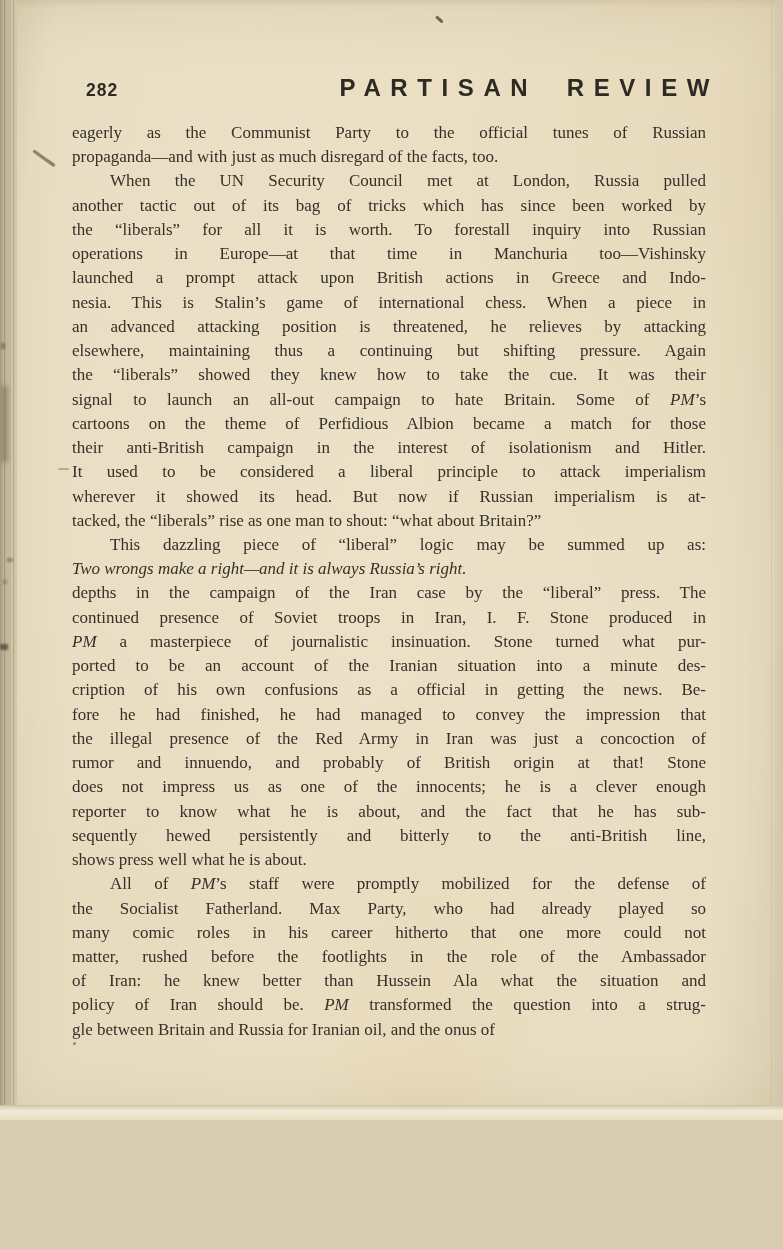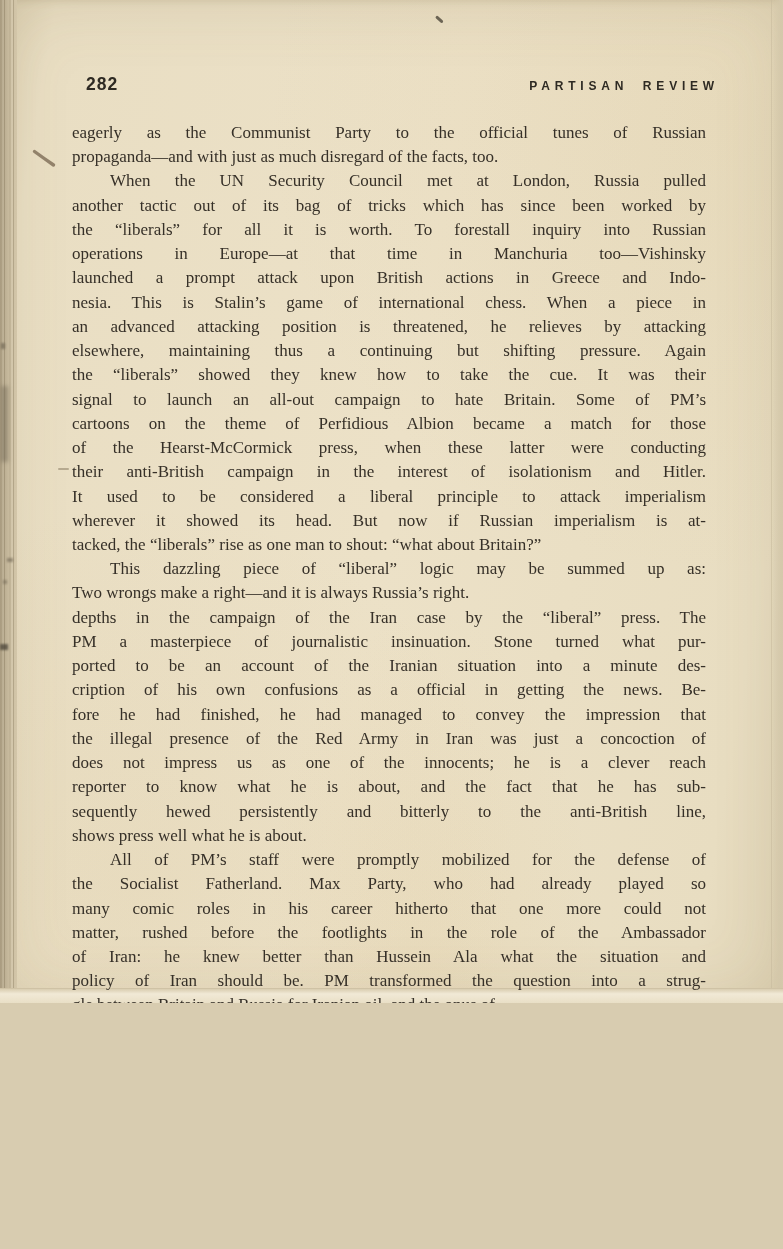--- a/index.html
+++ b/index.html
@@ -1,17 +1,17 @@
 <!DOCTYPE html>
 <html><head>
 <meta charset="utf-8">
 <style>
   html,body{margin:0;padding:0;background:#d8ccb0;}
   .paper{
-    position:relative;width:783px;height:1003px;overflow:hidden;
+    position:relative;width:783px;height:1120px;overflow:hidden;
     background-color:#ebe0c5;
     background-image:
       radial-gradient(circle at 92% 12%, rgba(205,175,115,.10), transparent 40%),
       radial-gradient(circle at 18% 88%, rgba(195,165,105,.08), transparent 35%),
       radial-gradient(ellipse at 55% 100%, rgba(215,185,125,.12), transparent 28%),
       linear-gradient(100deg,#ddd1b3 0%,#e9dec3 6%,#ece1c7 50%,#e8ddc1 90%,#e0d4b6 100%);
     box-shadow: inset 0 0 70px rgba(120,100,60,.16), inset 0 0 8px rgba(120,100,60,.22);
     font-family:"Liberation Serif","DejaVu Serif",serif;
     color:#363028;
   }
@@ -35,32 +35,32 @@
     border-top:1px solid #cfc2a5;
   }
   
   .header{
     position:absolute;left:86px;right:64px;top:74px;
     display:flex;justify-content:space-between;align-items:baseline;
     font-family:"Liberation Sans","DejaVu Sans",sans-serif;
     color:#2e2a23;
   }
   .folio{font-weight:700;font-size:17.5px;letter-spacing:.06em;}
-  .journal{font-weight:700;font-size:12px;letter-spacing:.40em;word-spacing:.55em;text-align:right;}
+  .journal{font-weight:700;font-size:24px;letter-spacing:.40em;word-spacing:.55em;text-align:right;}
   
   .textblock{position:absolute;left:72px;top:121px;width:634px;}
   .line{
     height:24.24px;line-height:24.24px;font-size:17px;
     text-align:justify;text-align-last:justify;
     white-space:nowrap; 
   }
   .line{white-space:normal;}
   .line.last{text-align-last:left;}
   .line.indent{text-indent:38px;}
-  .it{margin-top:10px;}
+  .it{font-style:italic;margin-top:10px;}
   
   .pen-mark{position:absolute;left:32px;top:149px;}
   .speck-top{
     position:absolute;left:435px;top:18px;width:9px;height:2.5px;border-radius:2px;
     background:#564f42;transform:rotate(42deg);opacity:.85;
   }
   .smudge{position:absolute;background:#6f6553;}
   .sm1{left:1px;top:343px;width:4px;height:6px;filter:blur(1px);opacity:.7;}
   .sm2{left:1px;top:386px;width:7px;height:76px;filter:blur(2px);opacity:.5;}
   .sm3{left:7px;top:558px;width:6px;height:4px;filter:blur(1px);opacity:.6;}
@@ -109,34 +109,35 @@
       <div class="line"><span>another tactic out of its bag of tricks which has since been worked by</span></div>
       <div class="line"><span>the “liberals” for all it is worth. To forestall inquiry into Russian</span></div>
       <div class="line"><span>operations in Europe—at that time in Manchuria too—Vishinsky</span></div>
       <div class="line"><span>launched a prompt attack upon British actions in Greece and Indo-</span></div>
       <div class="line"><span>nesia. This is Stalin’s game of international chess. When a piece in</span></div>
       <div class="line"><span>an advanced attacking position is threatened, he relieves by attacking</span></div>
       <div class="line"><span>elsewhere, maintaining thus a continuing but shifting pressure. Again</span></div>
       <div class="line"><span>the “liberals” showed they knew how to take the cue. It was their</span></div>
       <div class="line"><span>signal to launch an all-out campaign to hate Britain. Some of </span><span class="it">PM</span><span>’s</span></div>
       <div class="line"><span>cartoons on the theme of Perfidious Albion became a match for those</span></div>
-      <div class="line"><span>of the Hearst-McCormick press, when these latter were conducting</span></div>
       <div class="line"><span>their anti-British campaign in the interest of isolationism and Hitler.</span></div>
       <div class="line"><span>It used to be considered a liberal principle to attack imperialism</span></div>
       <div class="line"><span>wherever it showed its head. But now if Russian imperialism is at-</span></div>
       <div class="line last"><span>tacked, the “liberals” rise as one man to shout: “what about Britain?”</span></div>
       <div class="line indent"><span>This dazzling piece of “liberal” logic may be summed up as:</span></div>
       <div class="line last"><span class="it">Two wrongs make a right—and it is always Russia’s right.</span></div>
       <div class="line"><span>depths in the campaign of the Iran case by the “liberal” press. The</span></div>
+      <div class="line"><span>continued presence of Soviet troops in Iran, I. F. Stone produced in</span></div>
       <div class="line"><span class="it">PM</span><span> a masterpiece of journalistic insinuation. Stone turned what pur-</span></div>
       <div class="line"><span>ported to be an account of the Iranian situation into a minute des-</span></div>
       <div class="line"><span>cription of his own confusions as a official in getting the news. Be-</span></div>
       <div class="line"><span>fore he had finished, he had managed to convey the impression that</span></div>
       <div class="line"><span>the illegal presence of the Red Army in Iran was just a concoction of</span></div>
-      <div class="line"><span>does not impress us as one of the innocents; he is a clever reach</span></div>
+      <div class="line"><span>rumor and innuendo, and probably of British origin at that! Stone</span></div>
+      <div class="line"><span>does not impress us as one of the innocents; he is a clever enough</span></div>
       <div class="line"><span>reporter to know what he is about, and the fact that he has sub-</span></div>
       <div class="line"><span>sequently hewed persistently and bitterly to the anti-British line,</span></div>
       <div class="line last"><span>shows press well what he is about.</span></div>
       <div class="line indent"><span>All of </span><span class="it">PM</span><span>’s staff were promptly mobilized for the defense of</span></div>
       <div class="line"><span>the Socialist Fatherland. Max Party, who had already played so</span></div>
       <div class="line"><span>many comic roles in his career hitherto that one more could not</span></div>
       <div class="line"><span>matter, rushed before the footlights in the role of the Ambassador</span></div>
       <div class="line"><span>of Iran: he knew better than Hussein Ala what the situation and</span></div>
       <div class="line"><span>policy of Iran should be. </span><span class="it">PM</span><span> transformed the question into a strug-</span></div>
       <div class="line last"><span>gle between Britain and Russia for Iranian oil, and the onus of</span></div>

